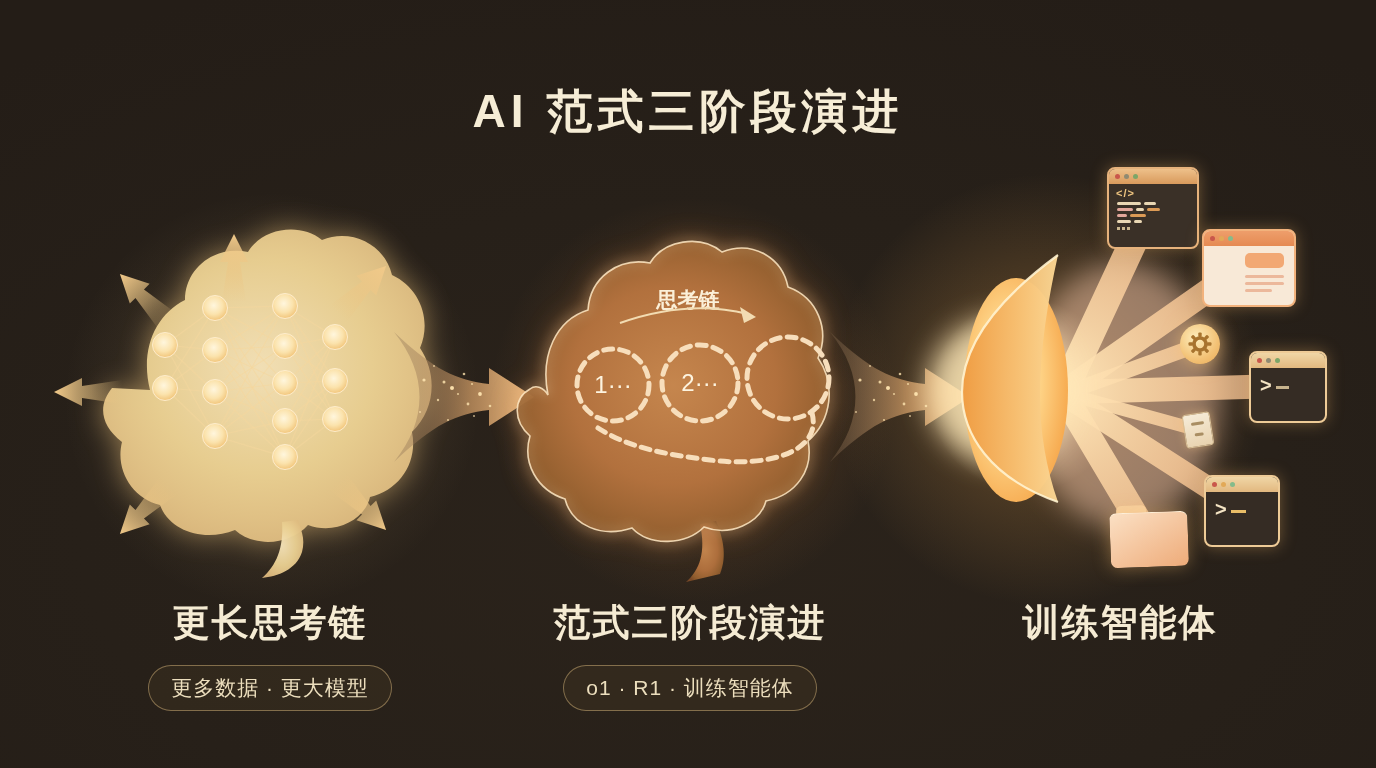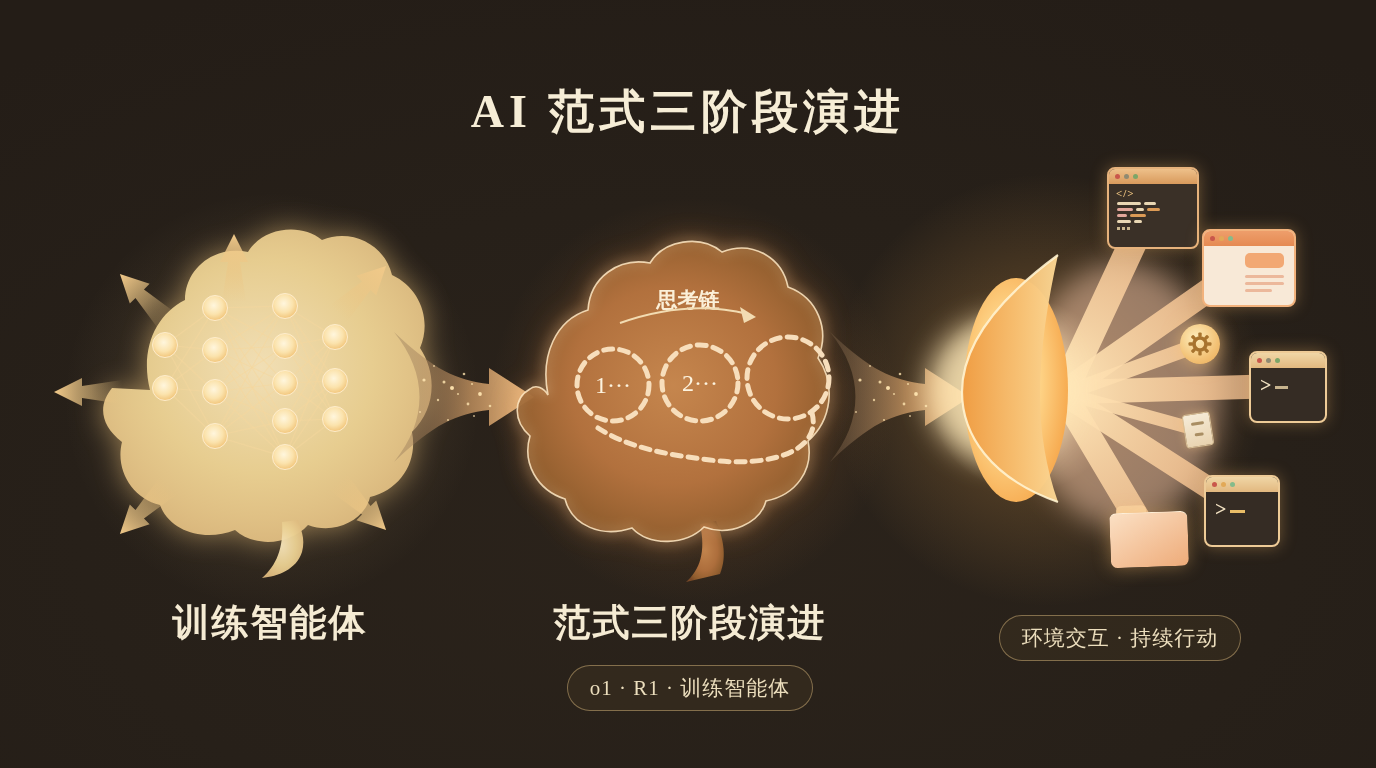--- a/index.html
+++ b/index.html
@@ -1,19 +1,19 @@
 <!DOCTYPE html>
 <html><head>
 <meta charset="utf-8">
 <style>
   html,body{margin:0;padding:0;background:#1d1813;}
   .canvas{
     position:relative;width:1376px;height:768px;overflow:hidden;
     background:radial-gradient(1100px 600px at 50% 70%, #2b231b 0%, #272019 55%, #241d17 100%);
-    font-family:Liberation Serif, serif;
+    font-family:Liberation Sans, sans-serif;
   }
   .glow{position:absolute;border-radius:50%;pointer-events:none;}
   #glow1{left:62px;top:190px;width:420px;height:420px;background:radial-gradient(circle,rgba(240,205,140,.20),rgba(240,205,140,0) 70%);}
   #glow2{left:488px;top:195px;width:410px;height:410px;background:radial-gradient(circle,rgba(226,140,64,.27),rgba(226,140,64,0) 70%);}
   #glow3{left:822px;top:165px;width:450px;height:450px;background:radial-gradient(circle,rgba(255,180,85,.33),rgba(255,180,85,0) 68%);}
   #glow3core{left:928px;top:298px;width:195px;height:195px;background:radial-gradient(circle,rgba(255,238,195,.8),rgba(255,210,130,0) 70%);}
 
   .page-title{position:absolute;top:50px;left:0;right:0;text-align:center;
     font-size:46px;font-weight:600;letter-spacing:5px;color:#f6edd6;}
 
@@ -376,22 +376,23 @@
     </div>
     <div class="prompt"><span>&gt;</span><span class="underscore"></span></div>
   </div>
 
   <div id="folder-icon">
     <div class="folder-tab"></div>
     <div class="folder-body"></div>
   </div>
 
   <div class="label-group" id="labels-1">
-    <h2 class="stage-heading">训练智能体</h2>
+    <h2 class="stage-heading">更长思考链</h2>
+    <span class="stage-badge">更多数据 · 更大模型</span>
   </div>
   <div class="label-group" id="labels-2">
     <h2 class="stage-heading">范式三阶段演进</h2>
     <span class="stage-badge">o1 · R1 · 训练智能体</span>
   </div>
   <div class="label-group" id="labels-3">
-    <span class="stage-badge">环境交互 · 持续行动</span>
+    <h2 class="stage-heading">训练智能体</h2>
   </div>
 </div>
 
 </body></html>

